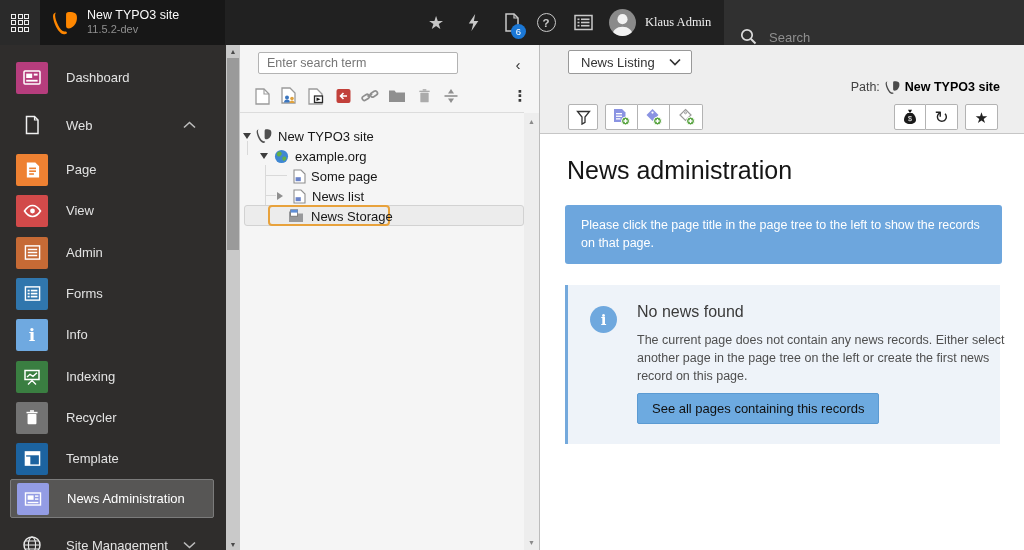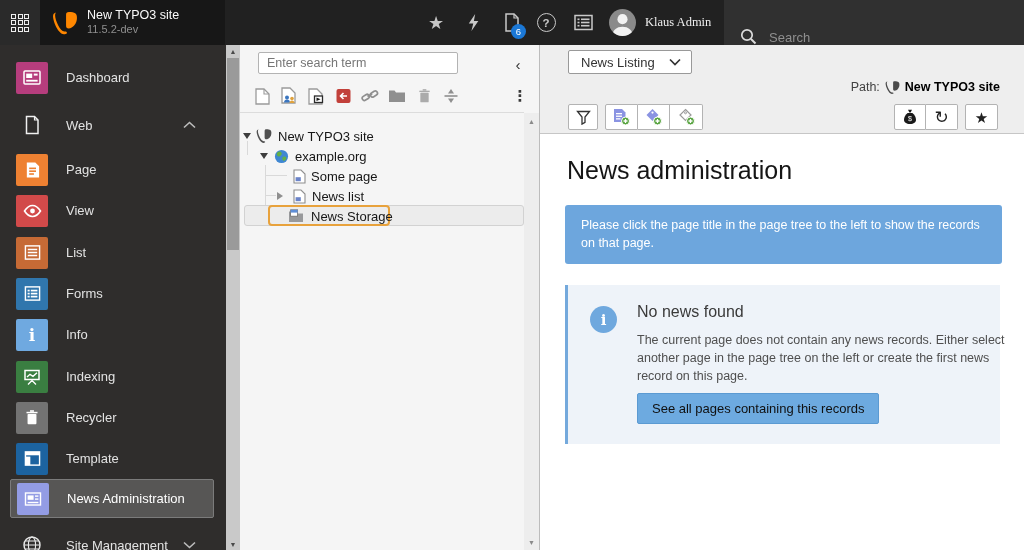--- a/index.html
+++ b/index.html
@@ -218,21 +218,21 @@
 
     <div class="side-item" style="top:187px">
       <span class="tile" style="background:#c66a35">
         <svg width="17" height="17" viewBox="0 0 18 18">
             <rect x="1.5" y="2" width="15" height="14" fill="none" stroke="#fff" stroke-width="1.5"></rect>
             <rect x="4" y="5" width="10" height="1.6" fill="#fff"></rect>
             <rect x="4" y="8.2" width="10" height="1.6" fill="#fff"></rect>
             <rect x="4" y="11.4" width="10" height="1.6" fill="#fff"></rect>
           </svg>
       </span>
-      <span class="side-label">List</span>
+      <span class="side-label">Admin</span>
     </div>
 
     <div class="side-item" style="top:228px">
       <span class="tile" style="background:#3076ad">
         <svg width="17" height="17" viewBox="0 0 18 18">
             <rect x="1.5" y="2" width="15" height="14" fill="none" stroke="#fff" stroke-width="1.5"></rect>
             <rect x="3.8" y="5" width="2.2" height="1.8" fill="#fff"></rect>
             <rect x="7.2" y="5" width="7" height="1.8" fill="#fff"></rect>
             <rect x="3.8" y="8.2" width="2.2" height="1.8" fill="#fff"></rect>
             <rect x="7.2" y="8.2" width="7" height="1.8" fill="#fff"></rect>

